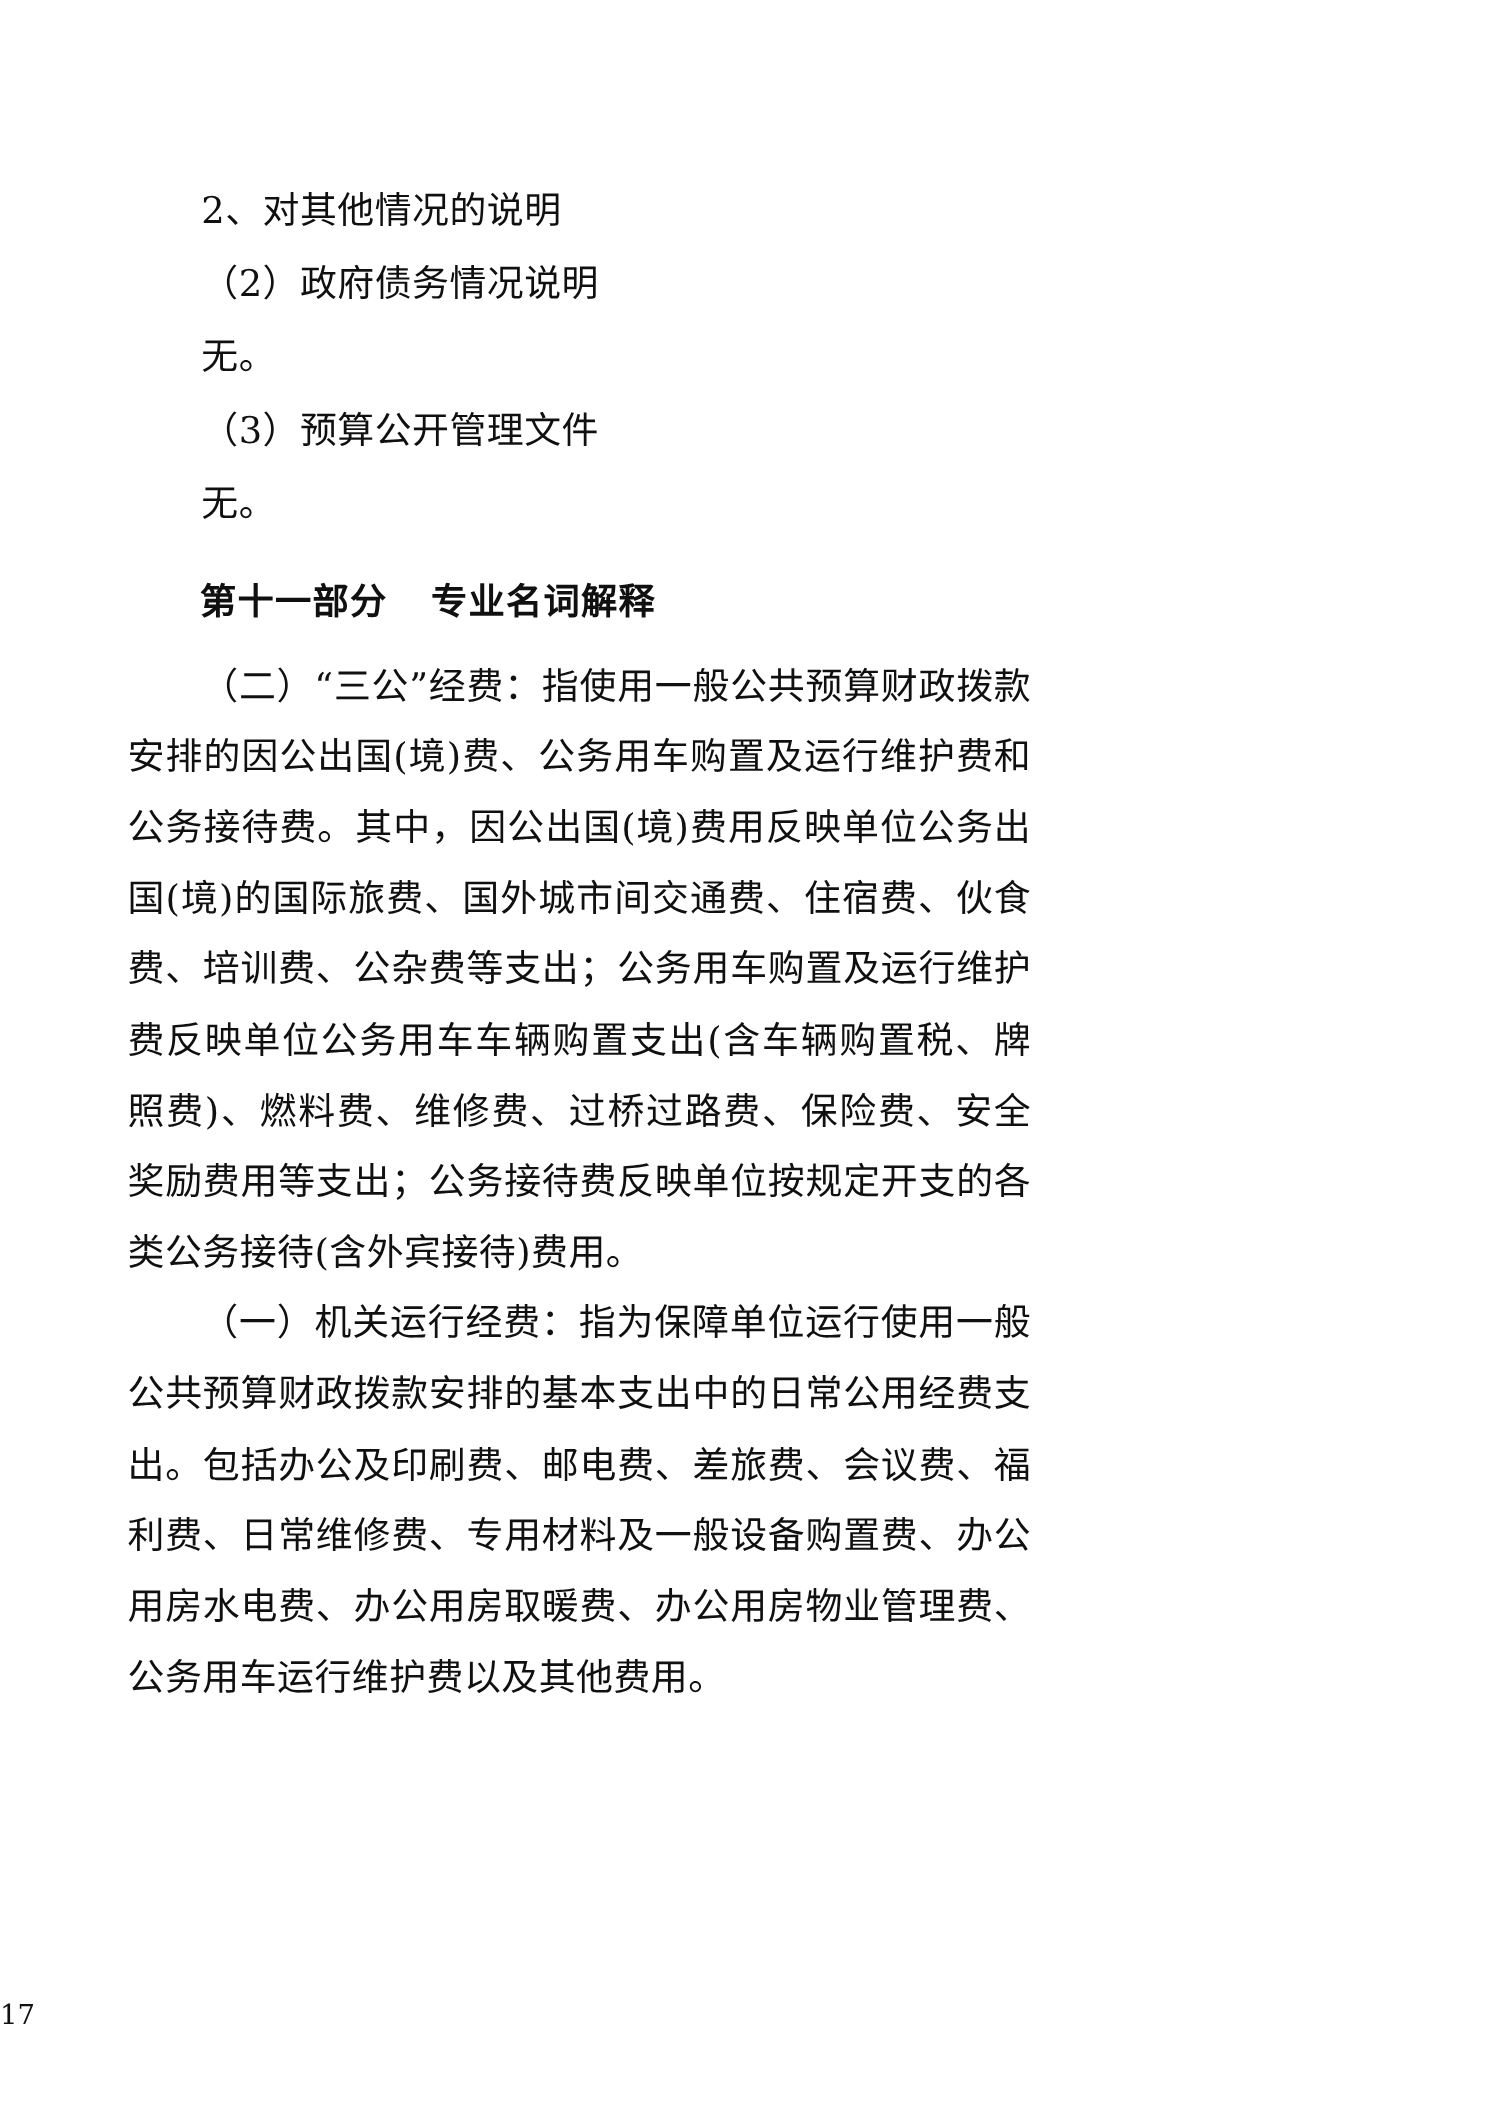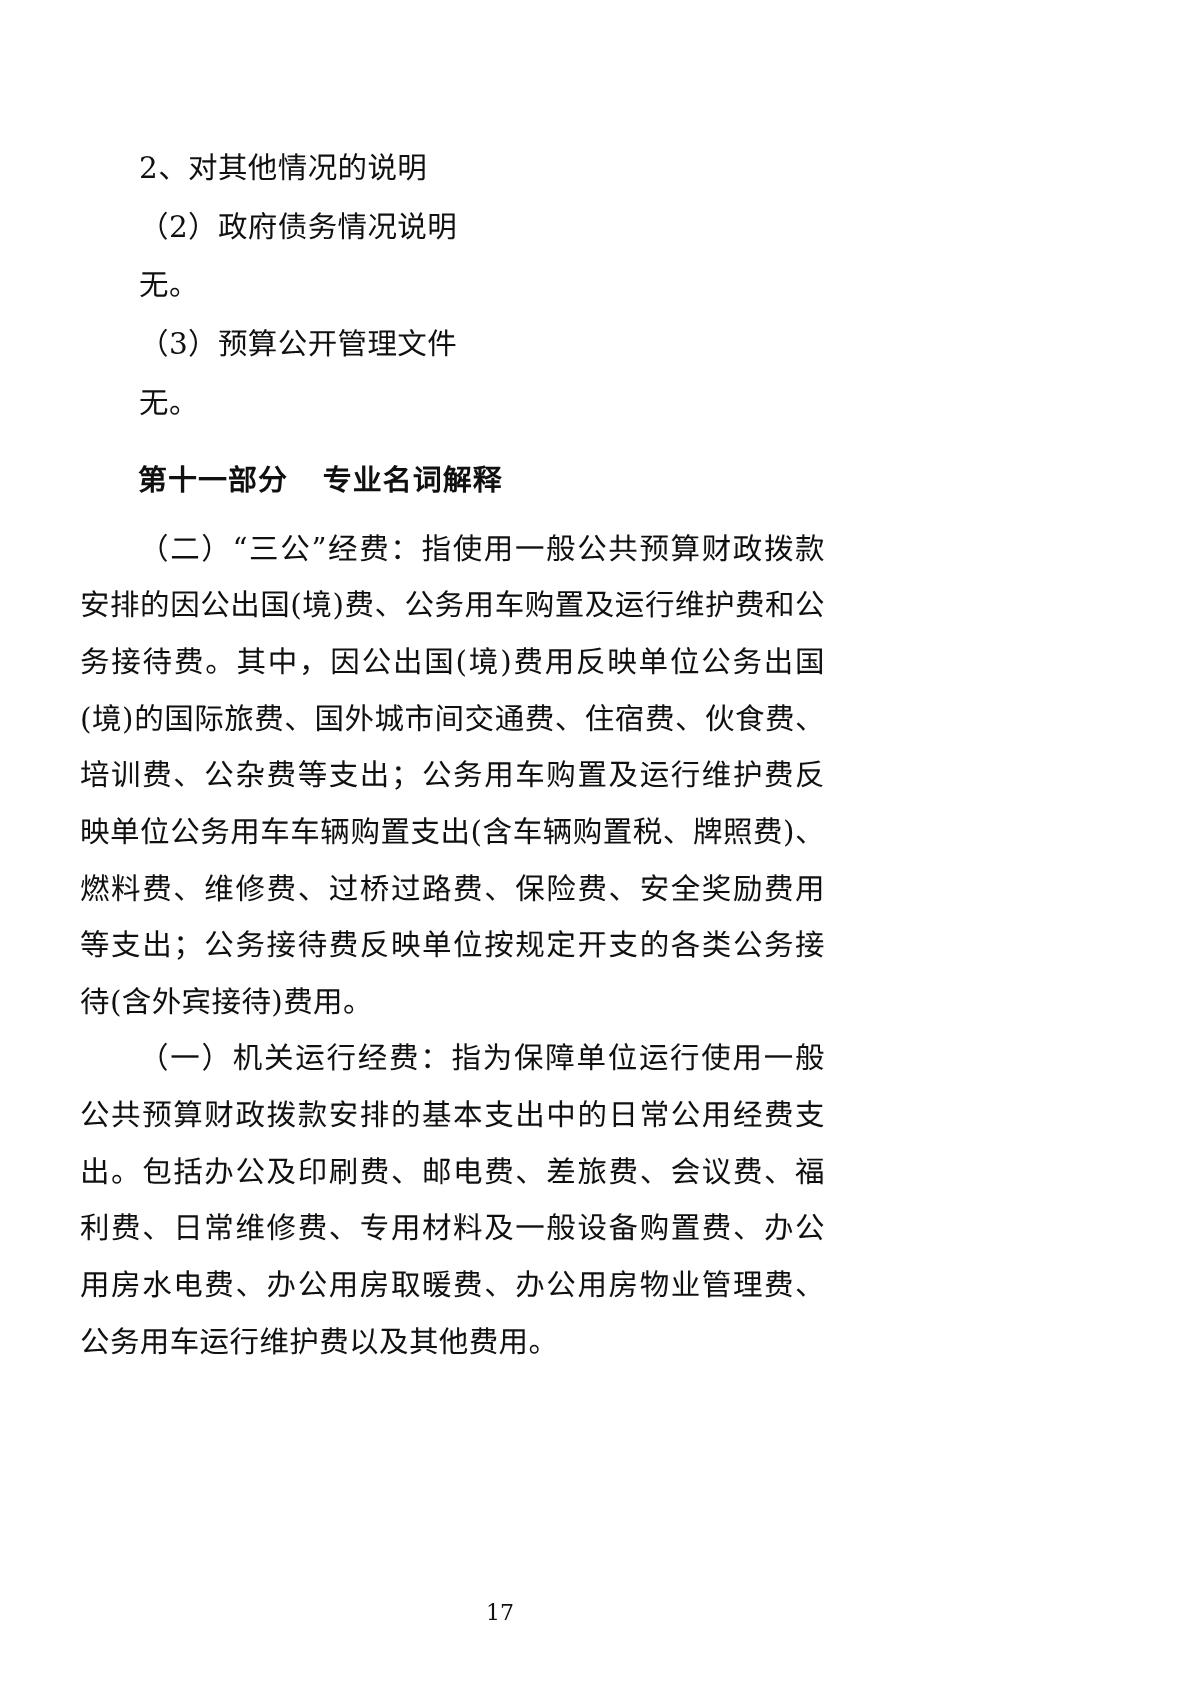--- a/index.html
+++ b/index.html
@@ -14,54 +14,54 @@
     font-family: "DejaVu Serif", "Liberation Serif", serif;
     color: #101010;
     position: relative;
     overflow: hidden;
   }
   .page {
     position: relative;
     width: 1000px;
     height: 1697px;
     box-sizing: border-box;
-    padding: 140px 175px 0 80px;
+    padding: 140px 175px 0 102px;
   }
   .doc-body {
     font-size: 29.5px;
     line-height: 1.92;
     letter-spacing: 0.4px;
     text-align: justify;
     text-justify: inter-ideograph;
   }
   .para {
     margin: 0 0 2px 0;
     text-indent: 2em;
   }
   .section-heading {
-    font-family: Liberation Mono, monospace;
+    font-family: Liberation Serif, serif;
     font-weight: bold;
     font-size: 29px;
     letter-spacing: 1px;
     margin: 16px 0 10px 0;
     text-indent: 2em;
   }
   .section-heading .gap {
     display: inline-block;
     width: 1.2em;
   }
   .justified-block .para {
     margin-bottom: 0;
   }
   .page-number {
     position: absolute;
     left: 0;
     right: 0;
     bottom: 72px;
-    text-align: center;
+    text-align: left;
     font-size: 22px;
     font-family: "DejaVu Serif", "Liberation Serif", serif;
     color: #111;
   }
   .spacer-sm { height: 6px; }
 </style>
 </head>
 <body>
 
 <div class="page">

